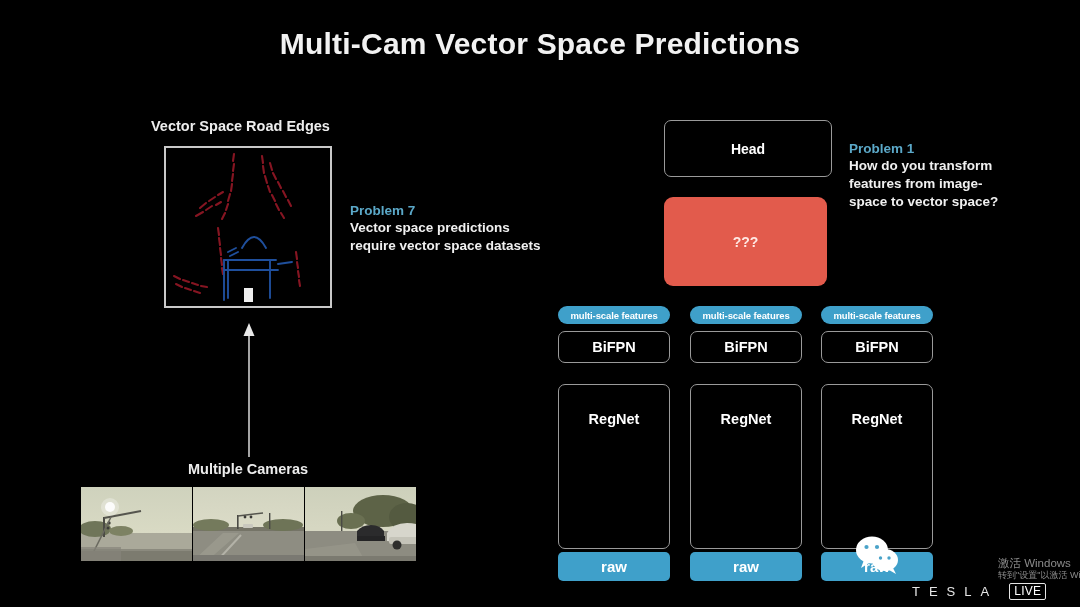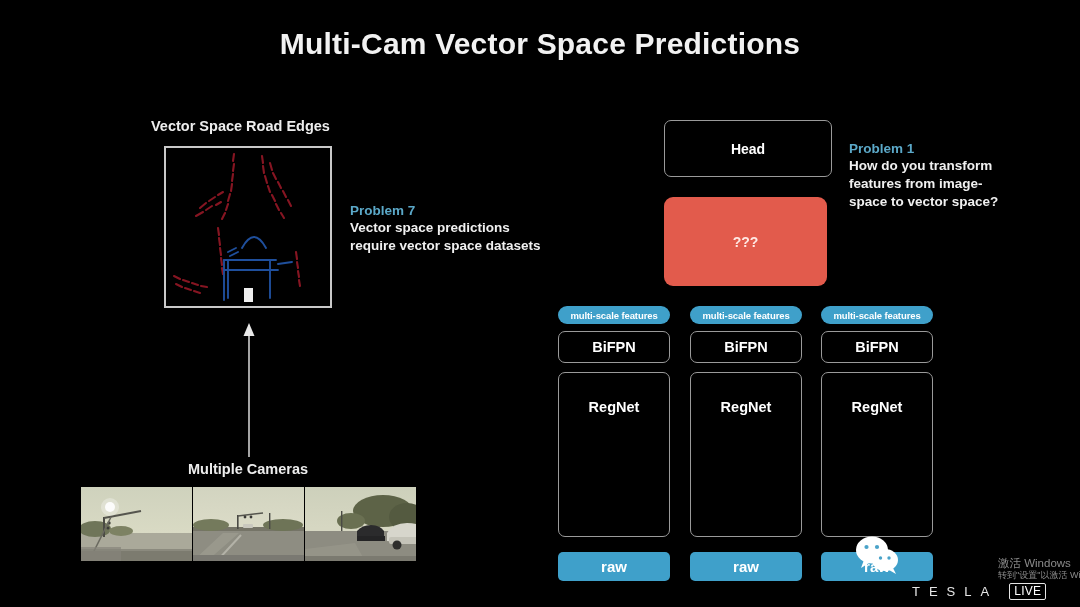--- a/index.html
+++ b/index.html
@@ -150,20 +150,21 @@
     border: 1px solid #9a9a9a;
     border-radius: 7px;
     background: #000;
     display: flex;
     align-items: flex-start;
     justify-content: center;
     padding-top: 26px;
     font-size: 14.5px;
     font-weight: 700;
     color: #fff;
+    margin-top: 12px;
   }
   .raw {
     position: absolute;
     height: 29px;
     background: #3FA0CA;
     border-radius: 5px;
     display: flex;
     align-items: center;
     justify-content: center;
     font-size: 15px;

